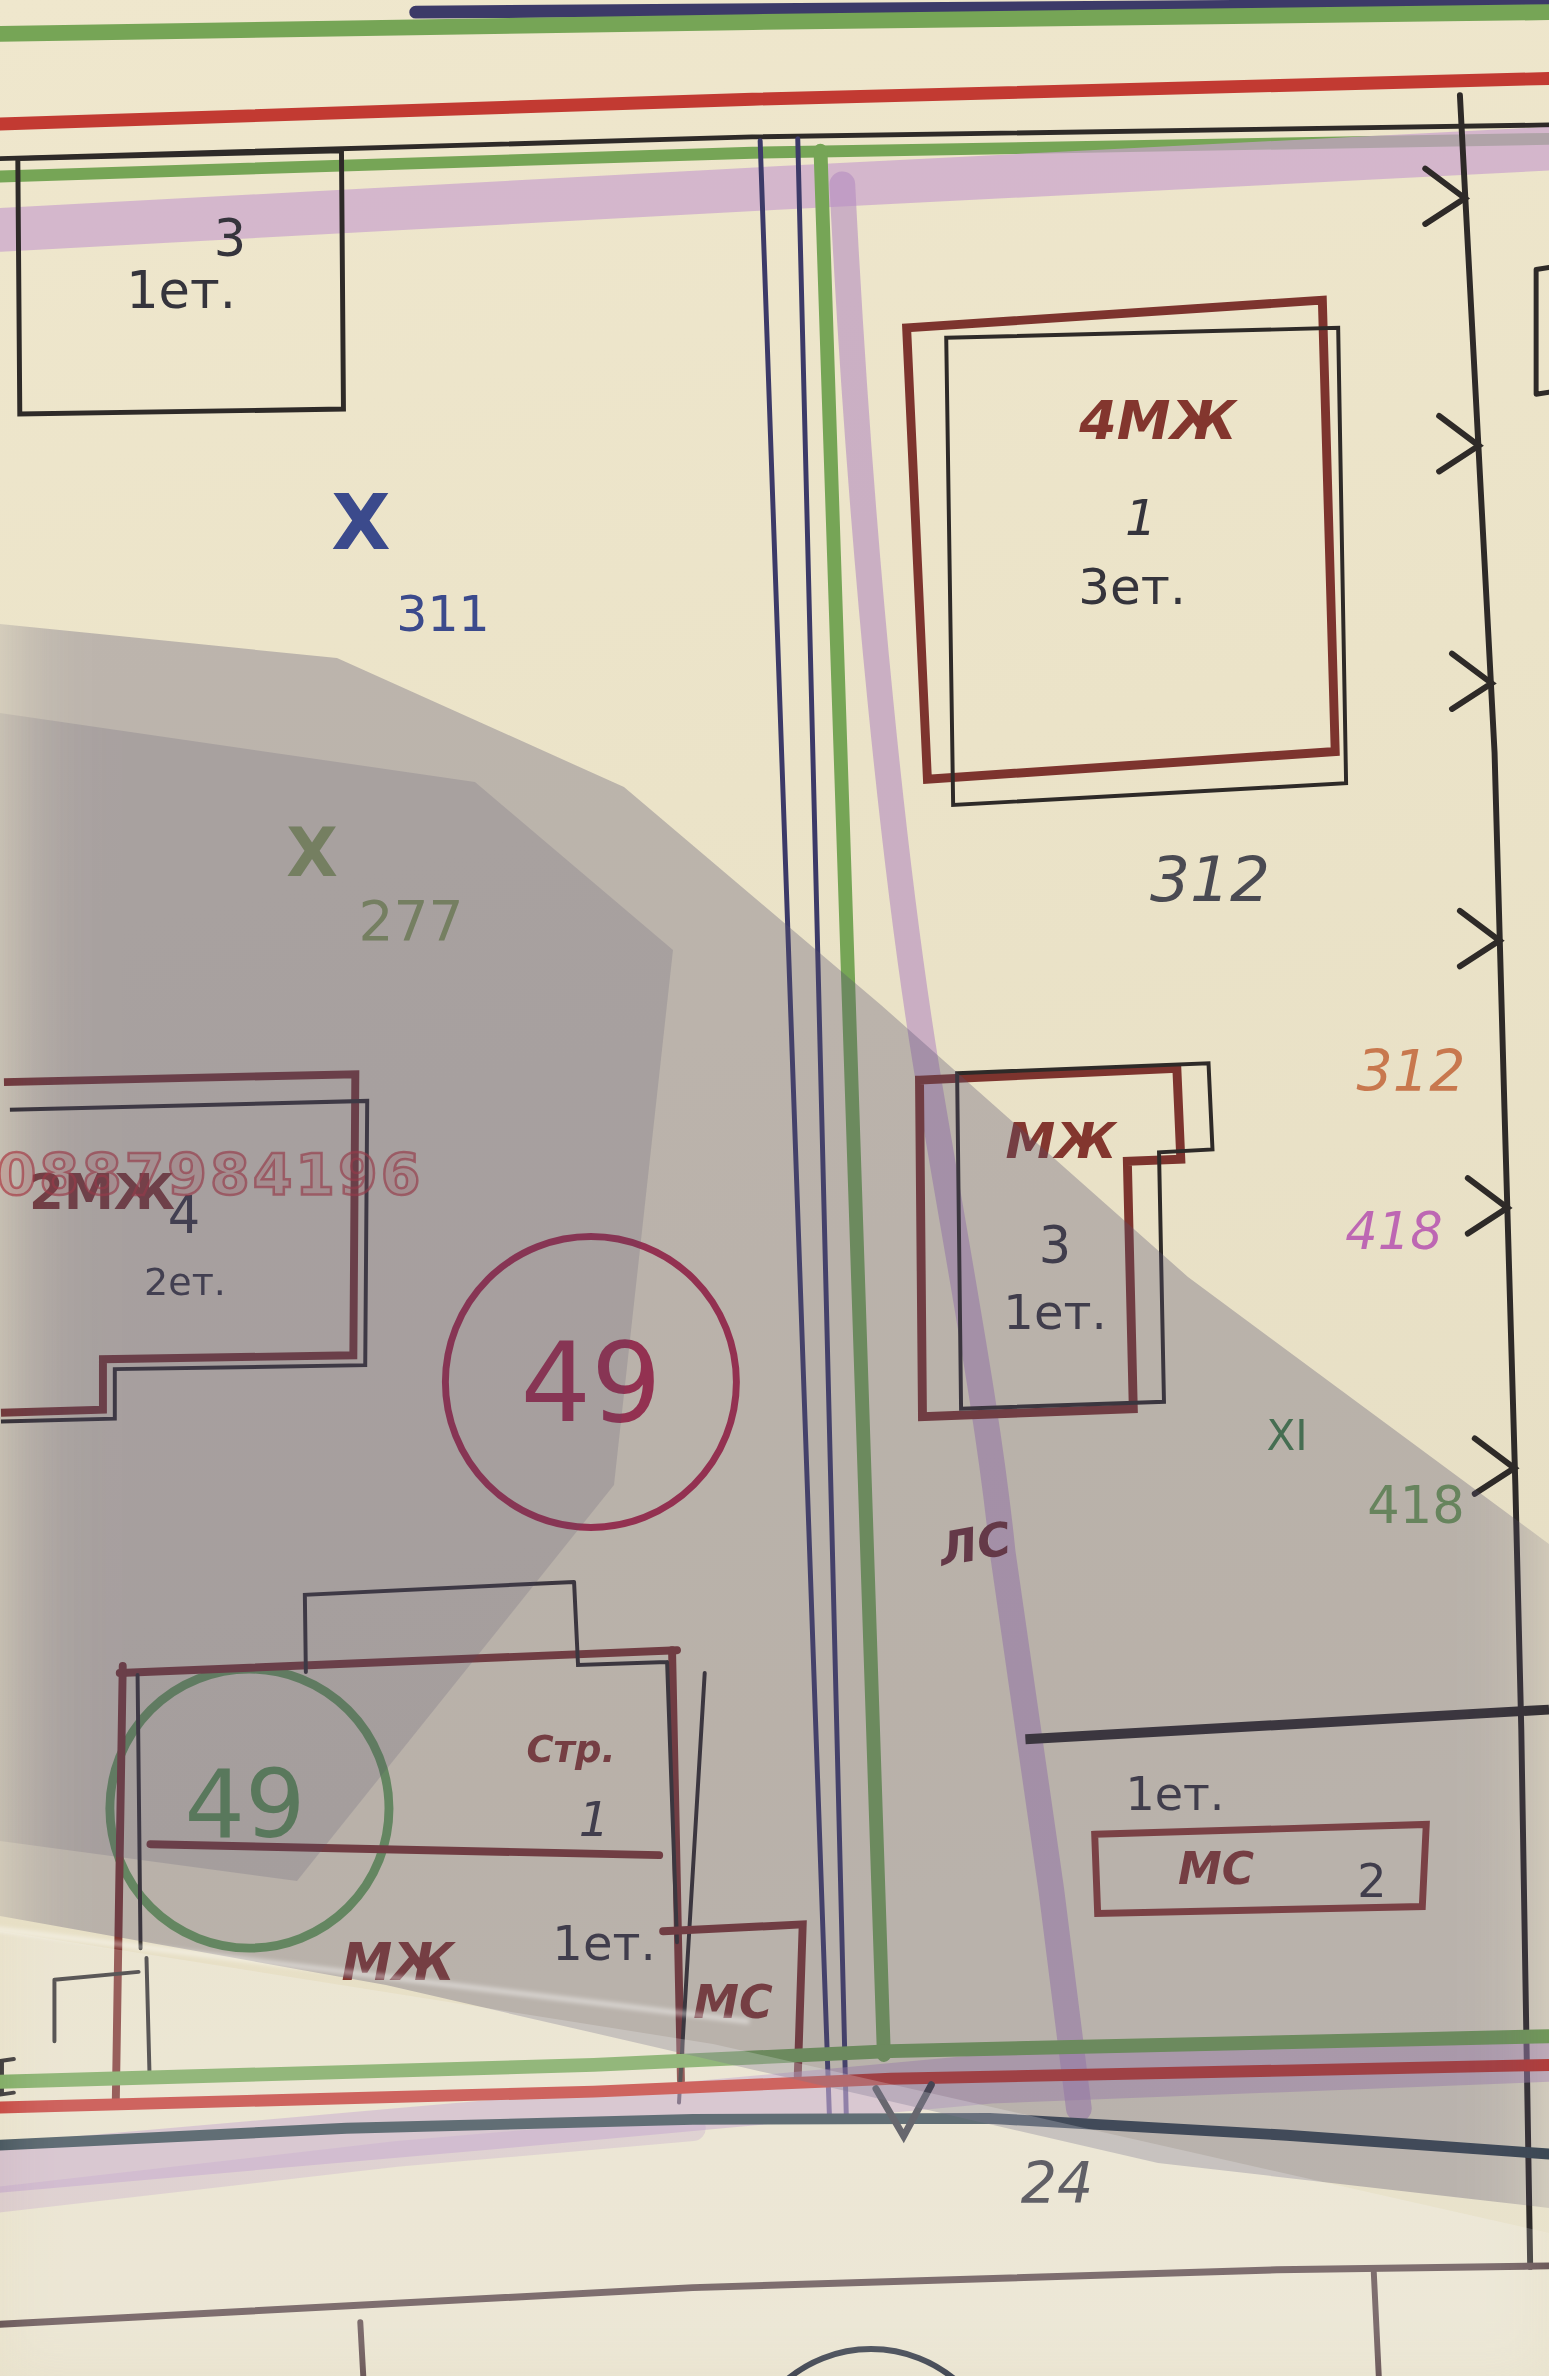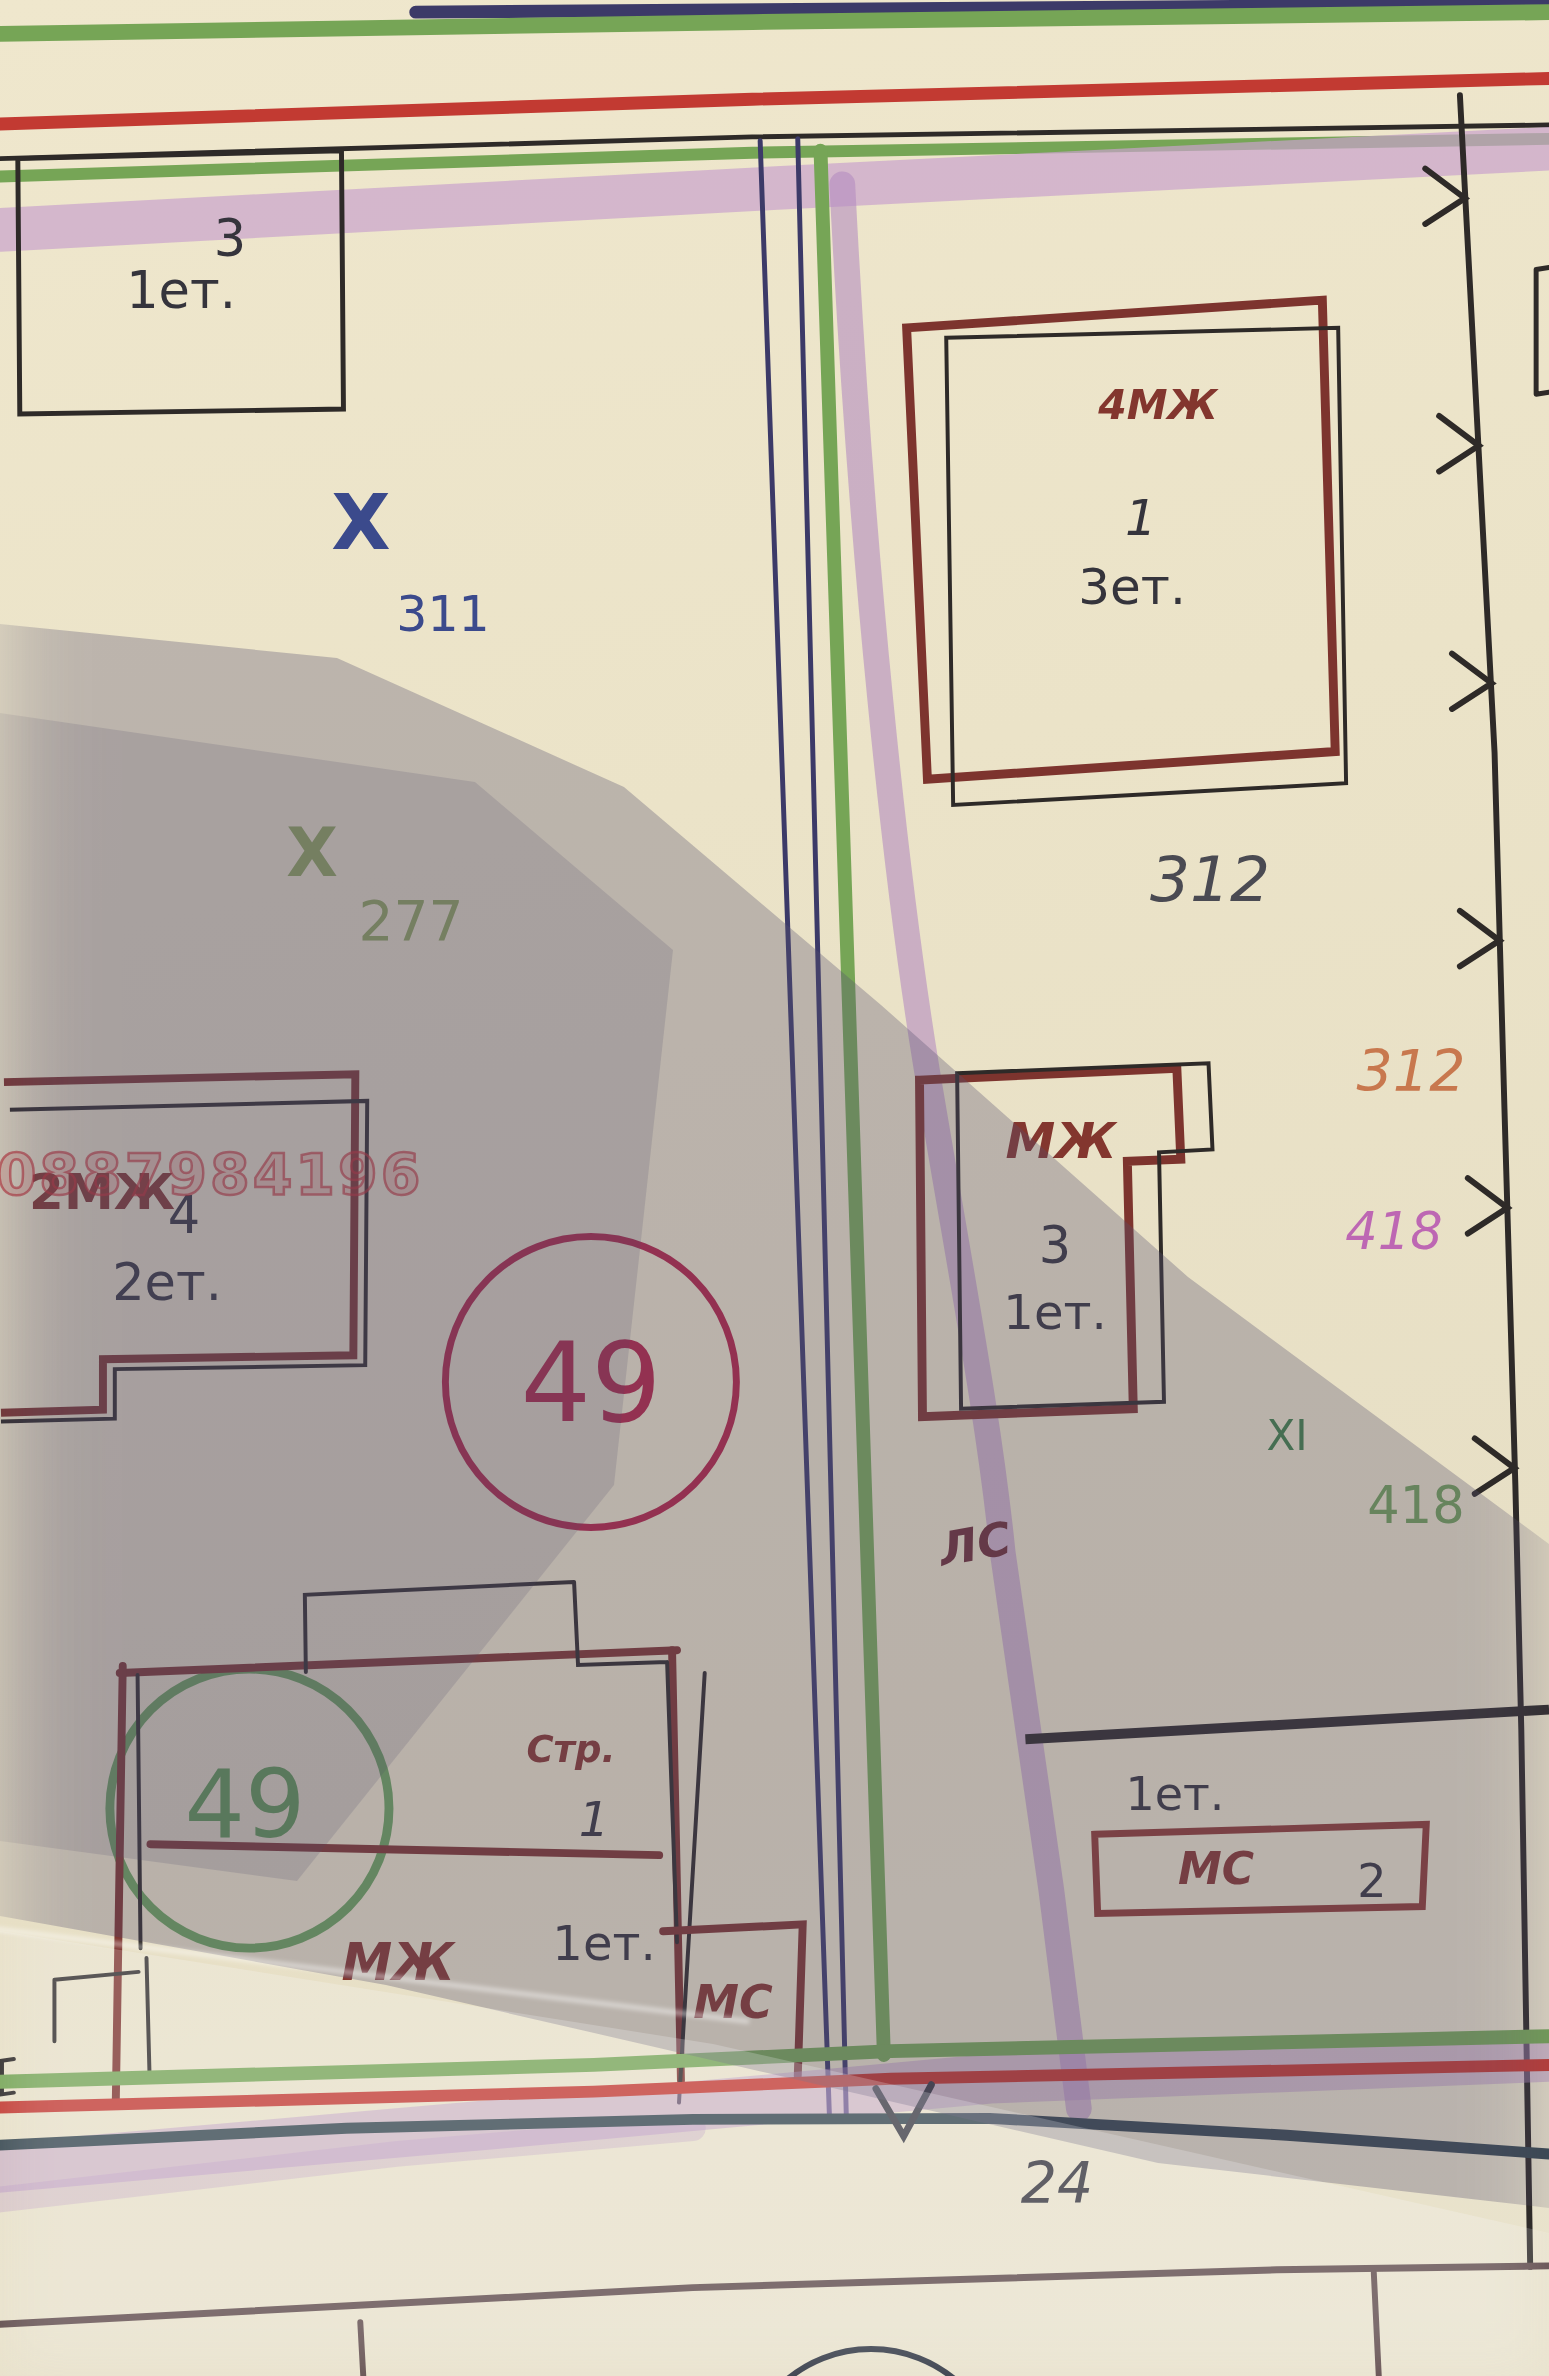--- a/index.html
+++ b/index.html
@@ -141,33 +141,33 @@
 
   <div class="lbl ink" style="left:230px;top:238px;font-size:51px">3</div>
   <div class="lbl ink" style="left:181px;top:290px;font-size:51px">1ет.</div>
 
   <div class="lbl blue b" style="left:361px;top:522px;font-size:77px">X</div>
   <div class="lbl blue" style="left:443px;top:614px;font-size:49px">311</div>
 
   <div class="lbl olive b" style="left:312px;top:853px;font-size:67px">X</div>
   <div class="lbl olive" style="left:411px;top:921px;font-size:55px">277</div>
 
-  <div class="lbl maroon b it" style="left:1158px;top:405px;font-size:41px">4МЖ</div>
+  <div class="lbl maroon b it" style="left:1158px;top:421px;font-size:54px">4МЖ</div>
   <div class="lbl ink it" style="left:1141px;top:518px;font-size:50px">1</div>
   <div class="lbl ink" style="left:1132px;top:587px;font-size:50px">3ет.</div>
 
   <div class="lbl gray it" style="left:1210px;top:879px;font-size:63px">312</div>
   <div class="lbl orange it" style="left:1411px;top:1071px;font-size:57px">312</div>
   <div class="lbl pink it" style="left:1394px;top:1231px;font-size:51px">418</div>
   <div class="lbl dgreen" style="left:1287px;top:1436px;font-size:42px">XI</div>
   <div class="lbl mgreen" style="left:1416px;top:1505px;font-size:51px">418</div>
 
   <div class="lbl maroon b" style="left:102px;top:1192px;font-size:50px">2МЖ</div>
   <div class="lbl ink" style="left:184px;top:1215px;font-size:51px">4</div>
-  <div class="lbl ink" style="left:167px;top:1282px;font-size:51px">2ет.</div>
+  <div class="lbl ink" style="left:185px;top:1282px;font-size:38px">2ет.</div>
   <div class="lbl wm" style="left:210px;top:1175px;font-size:57px">0887984196</div>
 
   <div class="lbl crimson" style="left:591px;top:1382px;font-size:111px">49</div>
 
   <div class="lbl maroon b it" style="left:1061px;top:1141px;font-size:50px">МЖ</div>
   <div class="lbl ink" style="left:1055px;top:1245px;font-size:51px">3</div>
   <div class="lbl ink" style="left:1055px;top:1312px;font-size:48px">1ет.</div>
 
   <div class="lbl roadink b it" style="left:975px;top:1544px;font-size:46px;transform:translate(-50%,-50%) rotate(-10deg)">ЛС</div>
 

